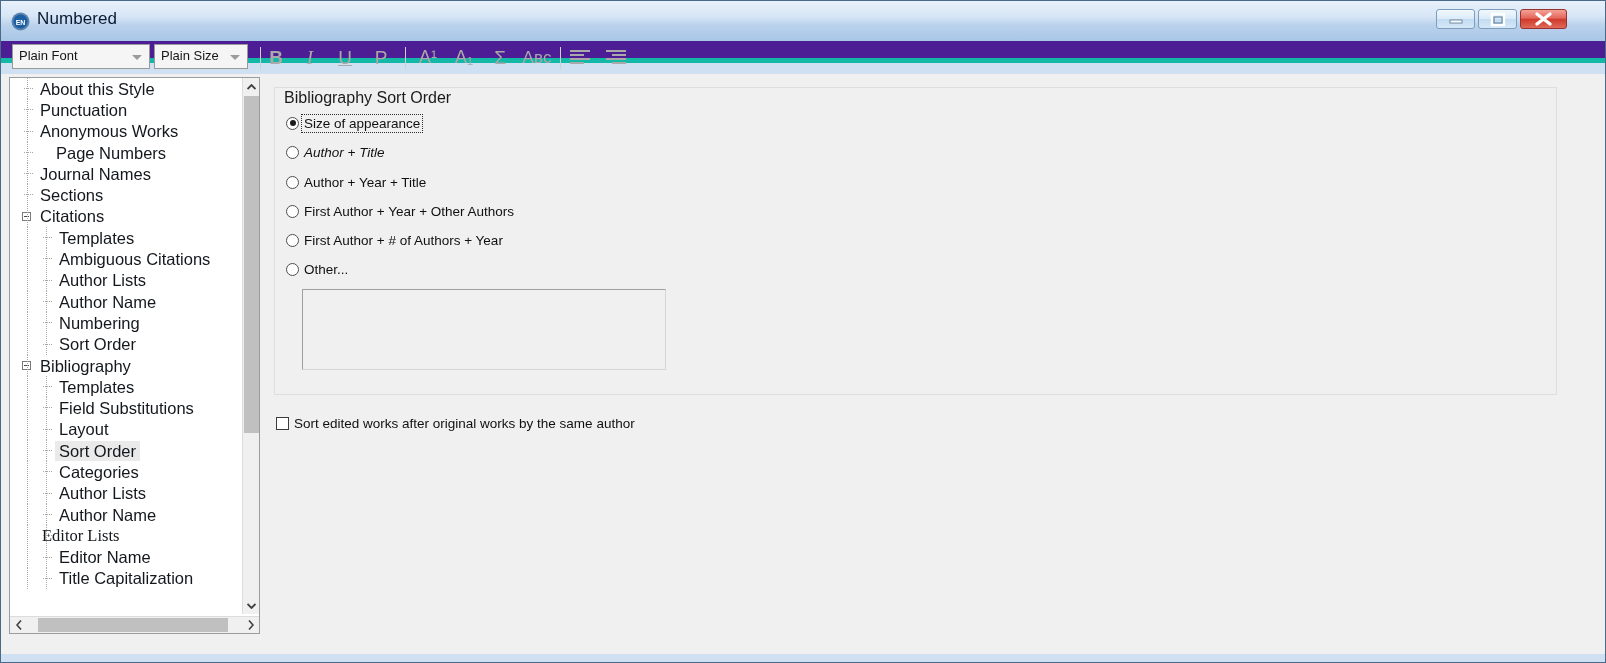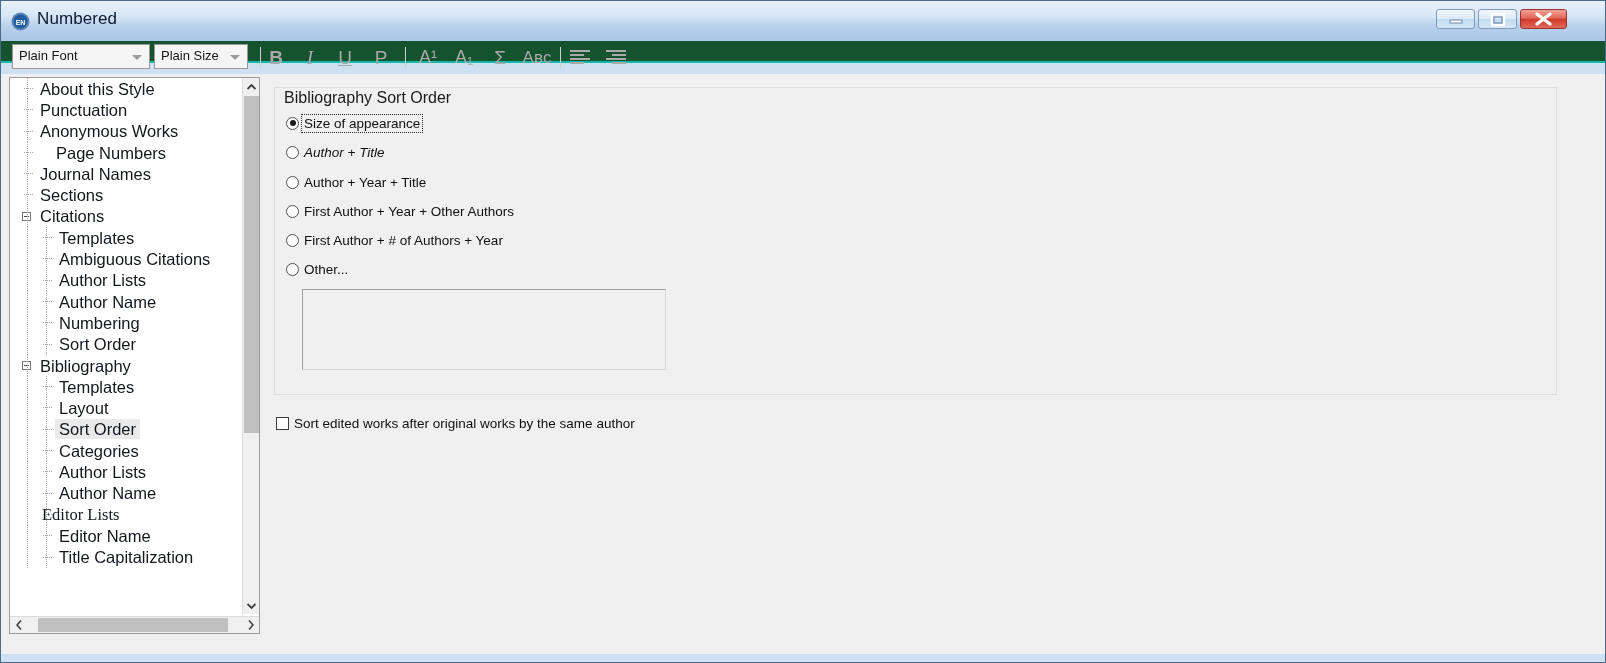--- a/index.html
+++ b/index.html
@@ -58,22 +58,22 @@
     left: 1519px; width: 47px;
     border: 1px solid #9a3131;
     background: linear-gradient(to bottom, #f2a296 0%, #e4675a 45%, #cf3a2c 52%, #e06a58 100%);
   }
   .winbtn svg { display: block; }
 
   
   #toolbar {
     position: absolute; left: 1px; top: 41px;
     width: 1604px; height: 22px;
-    background: #14532d;
-    border-bottom: 2px solid #14b8a6;
+    background: #4c1d95;
+    border-bottom: 5px solid #14b8a6;
     box-sizing: border-box;
   }
   .combo {
     position: absolute; top: 3px;
     height: 25px;
     background: #f5f5f5;
     border: 1px solid #9a9a9a;
     box-sizing: border-box;
     cursor: pointer;
   }
@@ -479,20 +479,26 @@
             <div class="tree-row" style="padding-left: 26px;">
               <span class="expander" style="left: 12px; top: 6px;"></span>
               <span class="dots-v" style="left: 17px; top: 0px; height: 21.3px;"></span>
               <span class="tree-label">Bibliography</span>
             </div>
             <div class="tree-row" style="padding-left: 45px;">
               <span class="dots-h" style="left: 33px; top: 10px; width: 10px;"></span>
               <span class="dots-v" style="left: 36px; top: 0px; height: 21.3px;"></span>
               <span class="dots-v" style="left: 17px; top: 0px; height: 21.3px;"></span>
               <span class="tree-label">Templates</span>
+            </div>
+            <div class="tree-row" style="padding-left: 45px;">
+              <span class="dots-h" style="left: 33px; top: 10px; width: 10px;"></span>
+              <span class="dots-v" style="left: 36px; top: 0px; height: 21.3px;"></span>
+              <span class="dots-v" style="left: 17px; top: 0px; height: 21.3px;"></span>
+              <span class="tree-label">Field Substitutions</span>
             </div>
             <div class="tree-row" style="padding-left: 45px;">
               <span class="dots-h" style="left: 33px; top: 10px; width: 10px;"></span>
               <span class="dots-v" style="left: 36px; top: 0px; height: 21.3px;"></span>
               <span class="dots-v" style="left: 17px; top: 0px; height: 21.3px;"></span>
               <span class="tree-label">Layout</span>
             </div>
             <div class="tree-row selected" style="padding-left: 45px;">
               <span class="dots-h" style="left: 33px; top: 10px; width: 10px;"></span>
               <span class="dots-v" style="left: 36px; top: 0px; height: 21.3px;"></span>

